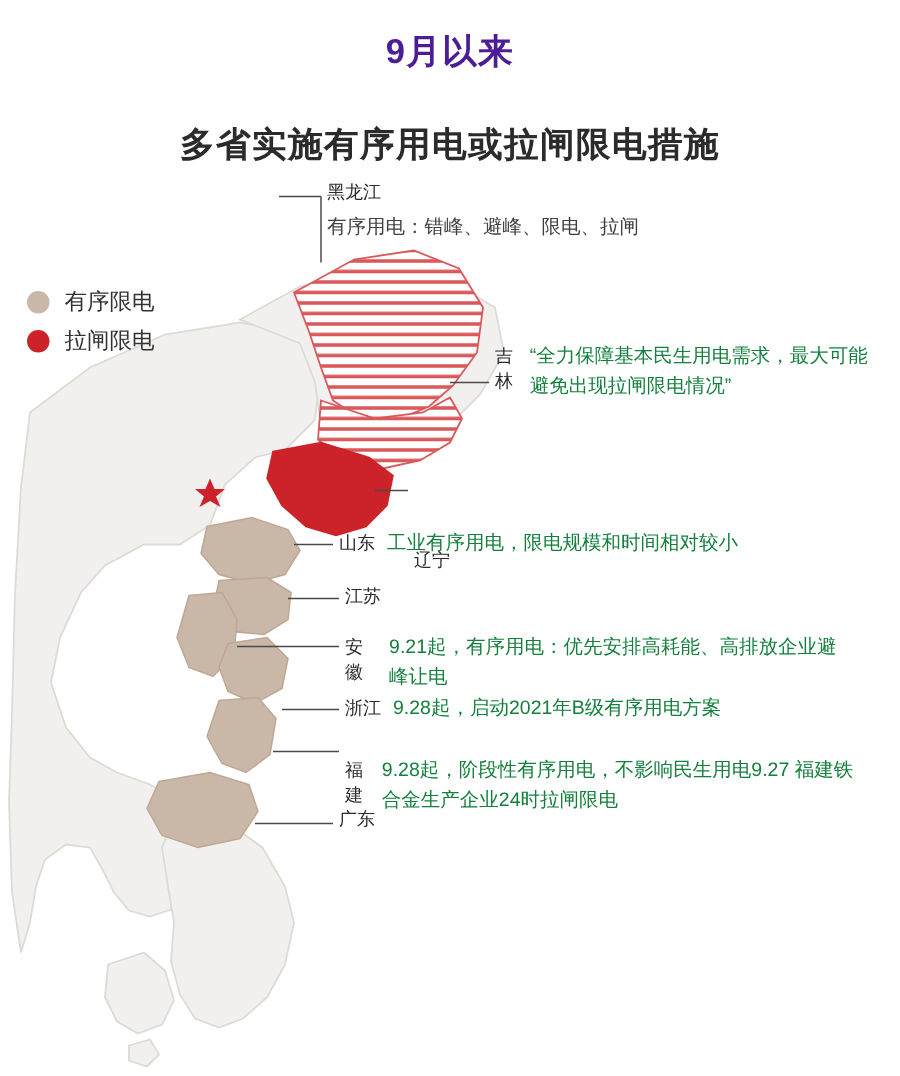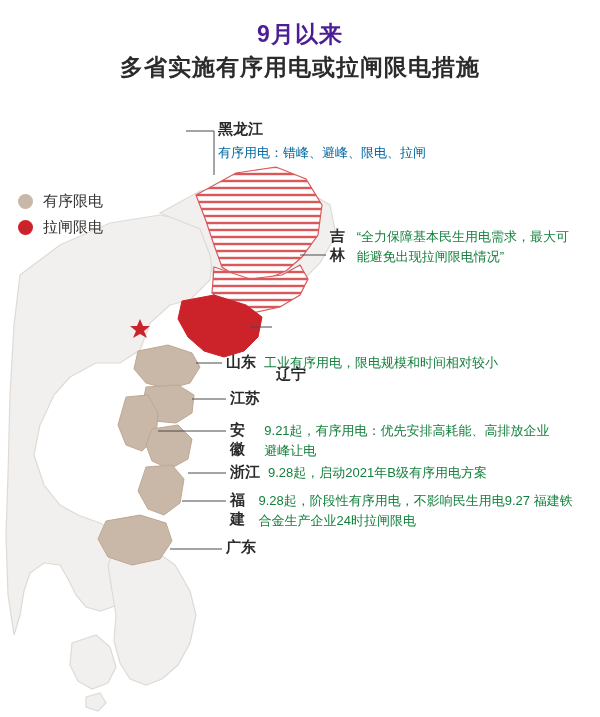--- a/index.html
+++ b/index.html
@@ -30,20 +30,21 @@
     color: #4c1d95;
     letter-spacing: 1px;
     line-height: 32px;
   }
   .title-line2 {
     font-size: 23px;
     font-weight: bold;
     color: #2b2b2b;
     letter-spacing: 1px;
     line-height: 34px;
+    margin-top: 29px;
   }
 
   
   .legend {
     position: absolute;
     top: 188px;
     left: 18px;
     width: 140px;
   }
   .legend-row {
@@ -77,38 +78,38 @@
     top: 0;
     left: 0;
   }
 
   
   .anno {
     position: absolute;
     white-space: nowrap;
   }
   .anno .prov {
-    font-size: 15px;
-    font-weight: bold;
+    font-size: 12px;
+    font-weight: normal;
     color: #2b2b2b;
   }
   .anno .desc {
     font-size: 13px;
     color: #15803d;
   }
   .anno-row {
     display: flex;
     align-items: baseline;
   }
   .anno-row .prov {
     margin-right: 8px;
   }
   .desc-block {
     font-size: 13px;
-    color: #0369a1;
+    color: #404040;
     line-height: 19px;
   }
 </style>
 </head>
 <body>
 
 <div class="title-block">
   <div class="title-line1">9月以来</div>
   <div class="title-line2">多省实施有序用电或拉闸限电措施</div>
 </div>
@@ -249,21 +250,21 @@
   <div class="anno" style="top:368px; left:230px;">
     <div class="anno-row">
       <span class="prov">浙江</span>
       <span class="desc">9.28起，启动2021年B级有序用电方案</span>
     </div>
   </div>
 
   <div class="anno" style="top:396px; left:230px; width:350px; white-space:normal;">
     <div class="anno-row">
       <span class="prov">福建</span>
-      <span class="desc" style="white-space:normal; line-height:20px;">9.28起，阶段性有序用电，不影响民生用电9.27 福建铁合金生产企业24时拉闸限电</span>
+      <span class="desc" style="white-space:normal; line-height:20px;margin-top:12px;">9.28起，阶段性有序用电，不影响民生用电9.27 福建铁合金生产企业24时拉闸限电</span>
     </div>
   </div>
 
   <div class="anno" style="top:443px; left:226px;">
     <div class="anno-row">
       <span class="prov">广东</span>
     </div>
   </div>
 </div>
 

